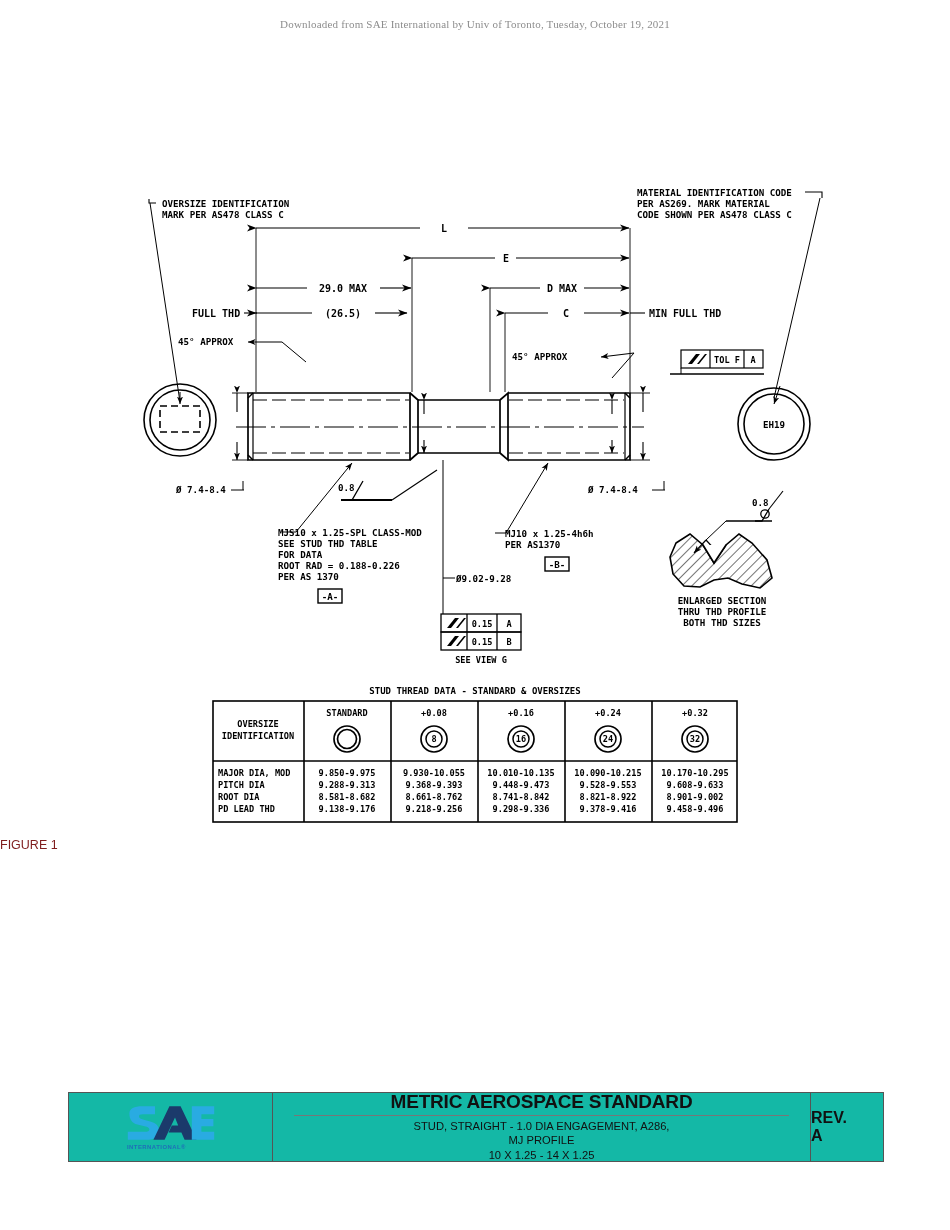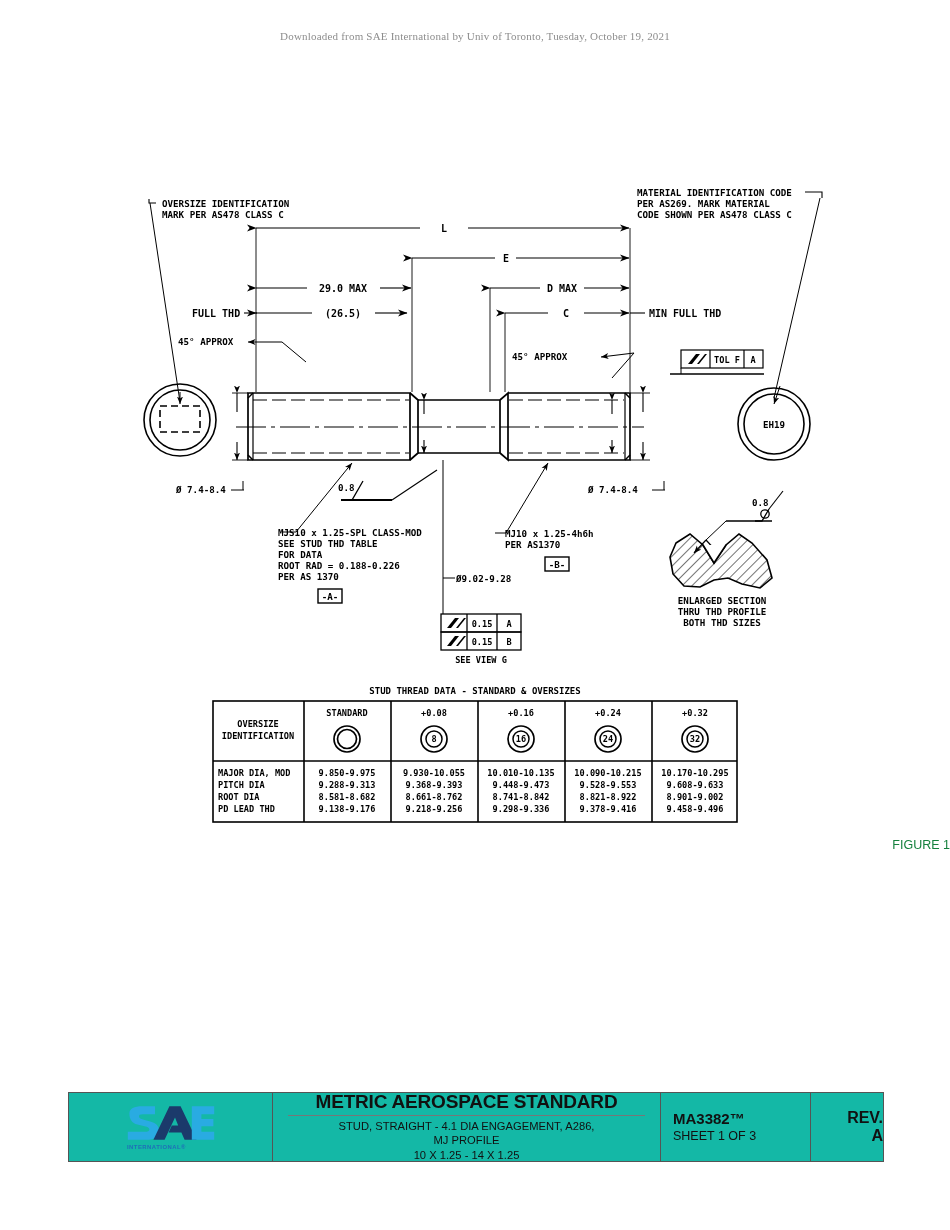--- a/index.html
+++ b/index.html
@@ -5,55 +5,55 @@
   html,body{margin:0;padding:0;}
   body{
     width:950px;height:1230px;background:#ffffff;
     font-family:"Liberation Sans",sans-serif;
     position:relative;overflow:hidden;
   }
   .wrap{position:absolute;inset:0;}
 
   
   .dl-banner{
-    position:absolute;top:30px;left:0;width:950px;text-align:center;
+    position:absolute;top:18px;left:0;width:950px;text-align:center;
     font-family:"Liberation Serif",serif;font-size:11px;color:#8d8d8d;
     letter-spacing:.2px;
   }
 
   
   .sheet{position:absolute;left:0;top:0;width:950px;height:1070px;}
   svg.drawing{position:absolute;left:0;top:0;}
 
   
   text{font-family:"DejaVu Sans Mono",monospace;font-weight:bold;fill:#000;}
   text.t10{font-size:9.2px;}
   text.t9{font-size:8.6px;}
   text.t11{font-size:10px;}
   text.tbl{font-size:8.6px;}
   text.tblhdr{font-size:9px;}
 
   .fig-caption{
-    position:absolute;left:0;top:838px;width:950px;text-align:right;
-    font-family:"Liberation Sans",sans-serif;font-size:12.5px;color:#15803d;
+    position:absolute;left:0;top:838px;width:950px;text-align:left;
+    font-family:"Liberation Sans",sans-serif;font-size:12.5px;color:#7f1d1d;
   }
 
   
   .titleblock{
     position:absolute;left:68px;top:1092px;width:816px;height:70px;
     border:1.5px solid #555;box-sizing:border-box;display:flex;background:#14b8a6;
   }
   .tb-logo{width:204px;display:flex;align-items:center;justify-content:center;
            border-right:1.5px solid #555;box-sizing:border-box;}
   .tb-center{flex:1;display:flex;flex-direction:column;align-items:center;
              justify-content:center;border-right:1.5px solid #555;box-sizing:border-box;}
   .tb-doc{width:150px;display:flex;flex-direction:column;align-items:flex-start;
           justify-content:center;padding-left:12px;box-sizing:border-box;
           border-right:1.5px solid #555;}
-  .tb-rev{width:72px;display:flex;flex-direction:column;align-items:flex-end;
+  .tb-rev{width:72px;display:flex;flex-direction:column;align-items:flex-start;
           justify-content:center;box-sizing:border-box;}
 
   .tb-title{font-size:19px;font-weight:bold;color:#111;letter-spacing:-.2px;
             line-height:1.1;padding-bottom:2px;width:92%;text-align:center;
             border-bottom:1.2px solid #777;}
   .tb-sub{font-size:11.2px;color:#111;line-height:1.3;text-align:center;padding-top:3px;}
   .tb-docnum{font-size:15px;font-weight:bold;color:#111;line-height:1.15;}
   .tb-sheet{font-size:12.5px;color:#111;line-height:1.3;}
   .tb-revlbl{font-size:16px;font-weight:bold;color:#111;line-height:1.15;}
   .tb-revval{font-size:16px;font-weight:bold;color:#111;line-height:1.15;}
@@ -405,30 +405,26 @@
 
         <path d="M86,5 L114,5 L114,15 L98,15 L98,21 L113,21 L113,30 L98,30
                  L98,37 L114,37 L114,47 L86,47 Z" fill="#29abe2"></path>
         <text class="sae-intl" x="5" y="59">INTERNATIONAL®</text>
       </svg>
     </div>
 
     <div class="tb-center">
       <div class="tb-title">METRIC AEROSPACE STANDARD</div>
       <div class="tb-sub">
-        <div>STUD, STRAIGHT - 4.1 DIA ENGAGEMENT, A286,</div>
+        <div>STUD, STRAIGHT - 1.0 DIA ENGAGEMENT, A286,</div>
         <div>MJ PROFILE</div>
         <div>10 X 1.25 - 14 X 1.25</div>
       </div>
     </div>
 
-    <div class="tb-doc">
-      <div class="tb-docnum">MA3382™</div>
-      <div class="tb-sheet">SHEET 1 OF 3</div>
-    </div>
 
     <div class="tb-rev">
       <div class="tb-revlbl">REV.</div>
       <div class="tb-revval">A</div>
     </div>
 
   </div>
 
 </div>
 

